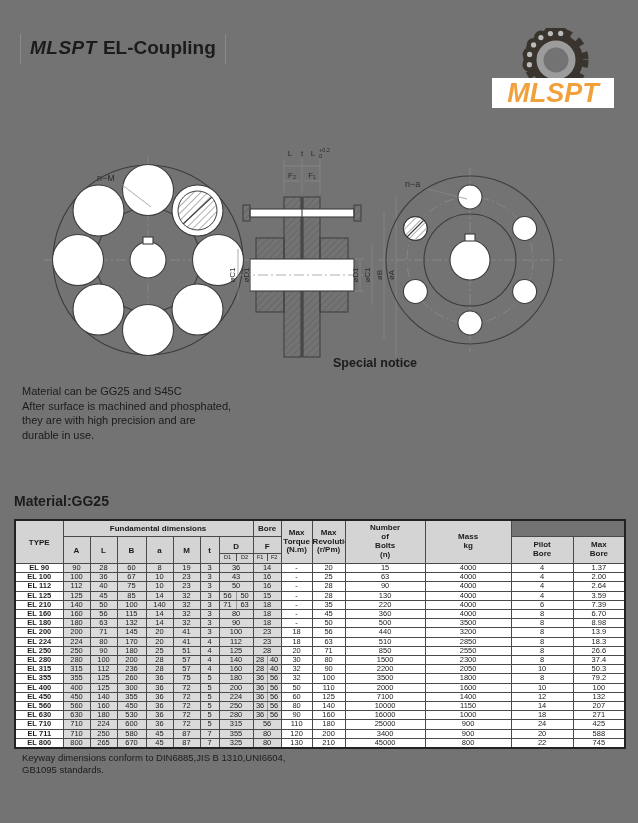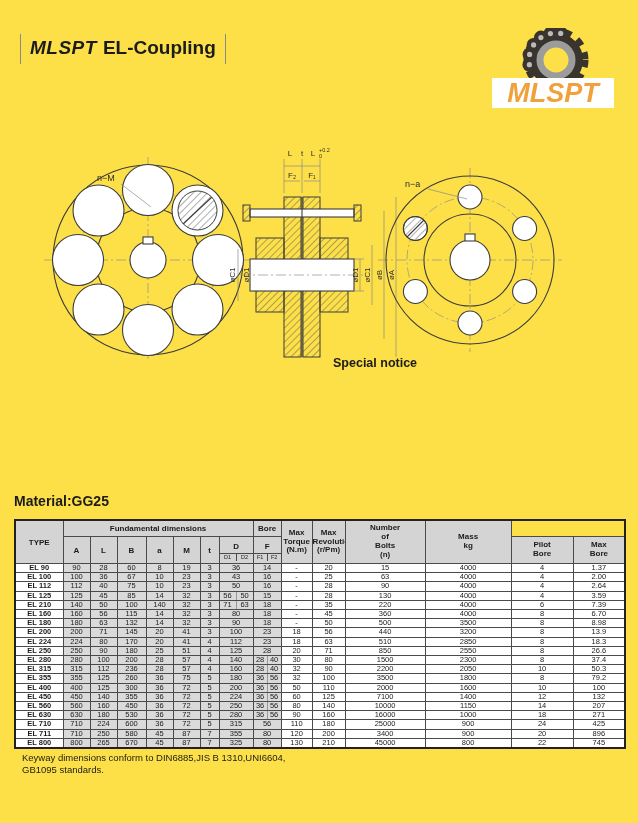--- a/index.html
+++ b/index.html
@@ -1,16 +1,16 @@
 <!DOCTYPE html>
 <html><head>
 <meta charset="utf-8">
 <style>
   html,body{margin:0;padding:0;background:#f2f2f2;}
-  .page{position:relative;width:638px;height:823px;background:#fde047;margin:0 auto;
+  .page{position:relative;width:638px;height:823px;background:#737373;margin:0 auto;
         font-family:"Liberation Sans",sans-serif;color:#1b1b1b;overflow:hidden;}
 
   
   .title-block{position:absolute;left:20px;top:34px;padding:3px 9px 5px 9px;
                border-left:1px solid #8a8a8a;border-right:1px solid #8a8a8a;white-space:nowrap;}
   .brand{font-style:italic;font-weight:bold;font-size:19px;letter-spacing:.5px;}
   .doc-title{font-weight:bold;font-size:19px;margin-left:6px;}
   .logo{position:absolute;left:492px;top:28px;width:122px;height:80px;}
 
   
@@ -177,20 +177,24 @@
         <circle class="ht" cx="415.4" cy="83.5" r="12"></circle>
         <line class="ln" x1="407" y1="92" x2="424" y2="75"></line>
       </g>
       <circle class="fw" cx="470" cy="115" r="20"></circle>
       <rect class="fw" x="465" y="89" width="10" height="7"></rect>
       <line class="dim" x1="428" y1="44" x2="467" y2="54"></line>
       <text class="dtx" x="405" y="42">n−a</text>
     </g>
   </svg>
 
+  <div class="note material-note">Material can be GG25 and S45C
+After surface is machined and phosphated,
+they are with high precision and are
+durable in use.</div>
   <div class="special-title">Special notice</div>
 
   <div class="material-heading">Material:GG25</div>
 
   <table class="dim-table">
     <colgroup>
       <col style="width:48px">
         <col style="width:27px">
         <col style="width:27px">
         <col style="width:29px">
@@ -577,21 +581,21 @@
           <td class="dim">45</td>
           <td class="dim">87</td>
           <td class="dim">7</td>
           <td class="dim" colspan="2">355</td>
           <td class="dim" colspan="2">80</td>
           <td>120</td>
           <td>200</td>
           <td>3400</td>
           <td>900</td>
           <td>20</td>
-          <td>896</td>
+          <td>588</td>
         </tr>
         <tr>
           <td class="type-cell">EL 800</td>
           <td class="dim">800</td>
           <td class="dim">265</td>
           <td class="dim">670</td>
           <td class="dim">45</td>
           <td class="dim">87</td>
           <td class="dim">7</td>
           <td class="dim" colspan="2">325</td>

